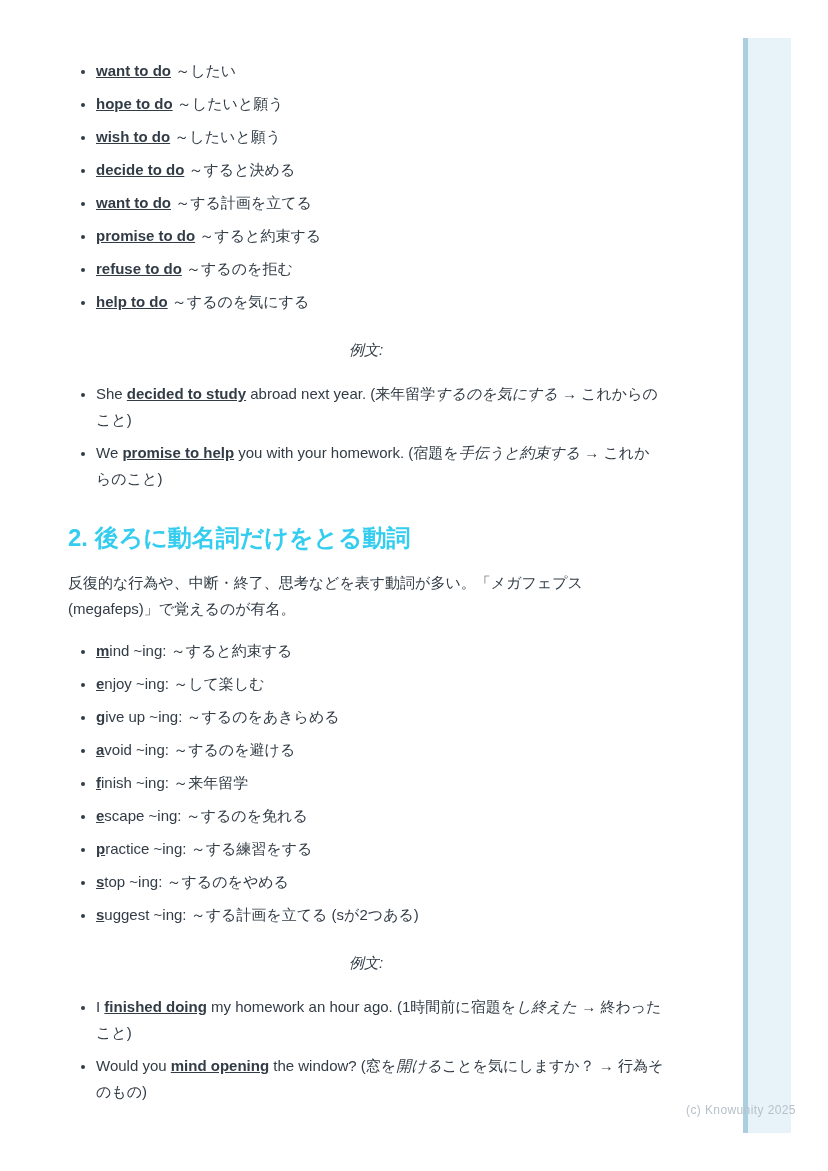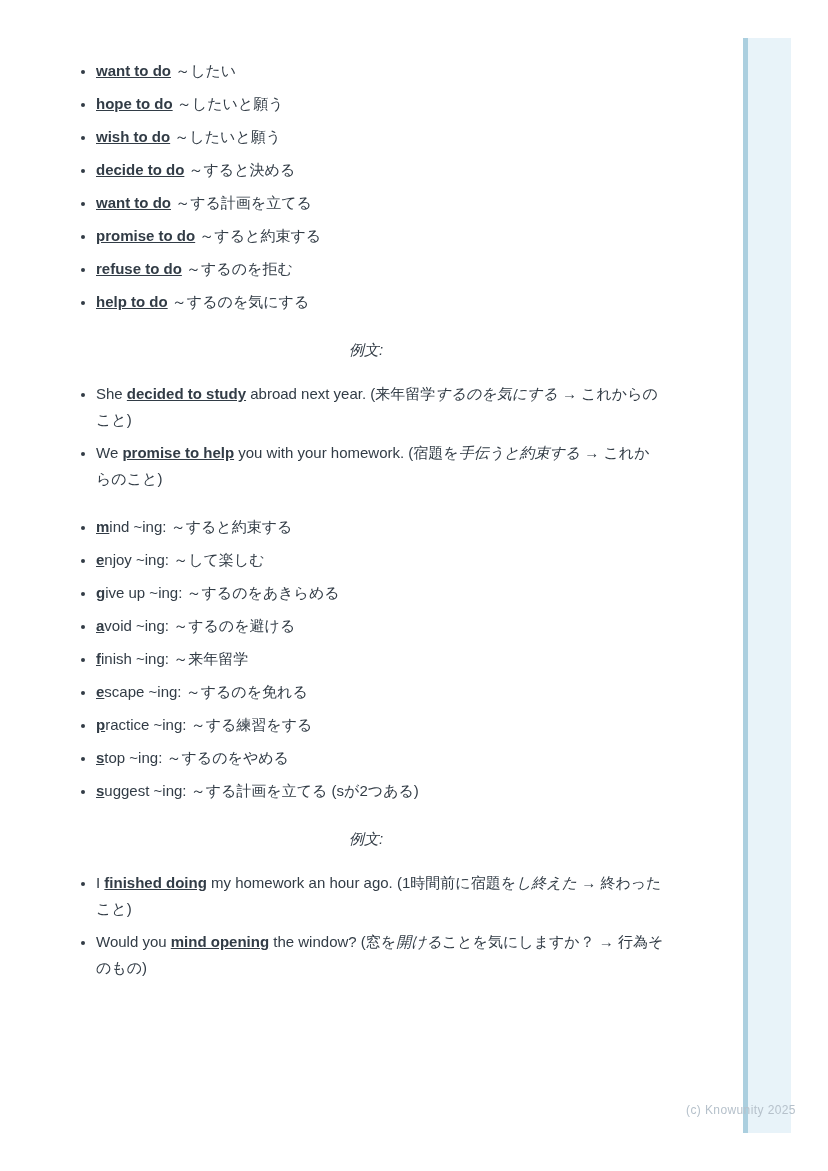--- a/index.html
+++ b/index.html
@@ -94,21 +94,23 @@
         <li><span class="seg-b">help to do</span><span> ～するのを気にする</span></li>
       </ul>
 
     <p class="body-text italic-label">例文:</p>
 
     <ul class="bullet-list">
         <li><span>She </span><span class="seg-b">decided to study</span><span> abroad next year. (来年留学</span><span class="seg-i">するのを気にする</span><span> → これからのこと)</span></li>
         <li><span>We </span><span class="seg-b">promise to help</span><span> you with your homework. (宿題を</span><span class="seg-i">手伝うと約束する</span><span> → これからのこと)</span></li>
       </ul>
 
+    <h2 class="section-heading">2. 後ろに動名詞だけをとる動詞</h2>
 
+    <p class="body-text">反復的な行為や、中断・終了、思考などを表す動詞が多い。「メガフェプス (megafeps)」で覚えるのが有名。</p>
 
     <ul class="bullet-list">
         <li><span class="seg-b">m</span><span>ind ~ing: ～すると約束する</span></li>
         <li><span class="seg-b">e</span><span>njoy ~ing: ～して楽しむ</span></li>
         <li><span class="seg-b">g</span><span>ive up ~ing: ～するのをあきらめる</span></li>
         <li><span class="seg-b">a</span><span>void ~ing: ～するのを避ける</span></li>
         <li><span class="seg-b">f</span><span>inish ~ing: ～来年留学</span></li>
         <li><span class="seg-b">e</span><span>scape ~ing: ～するのを免れる</span></li>
         <li><span class="seg-b">p</span><span>ractice ~ing: ～する練習をする</span></li>
         <li><span class="seg-b">s</span><span>top ~ing: ～するのをやめる</span></li>

